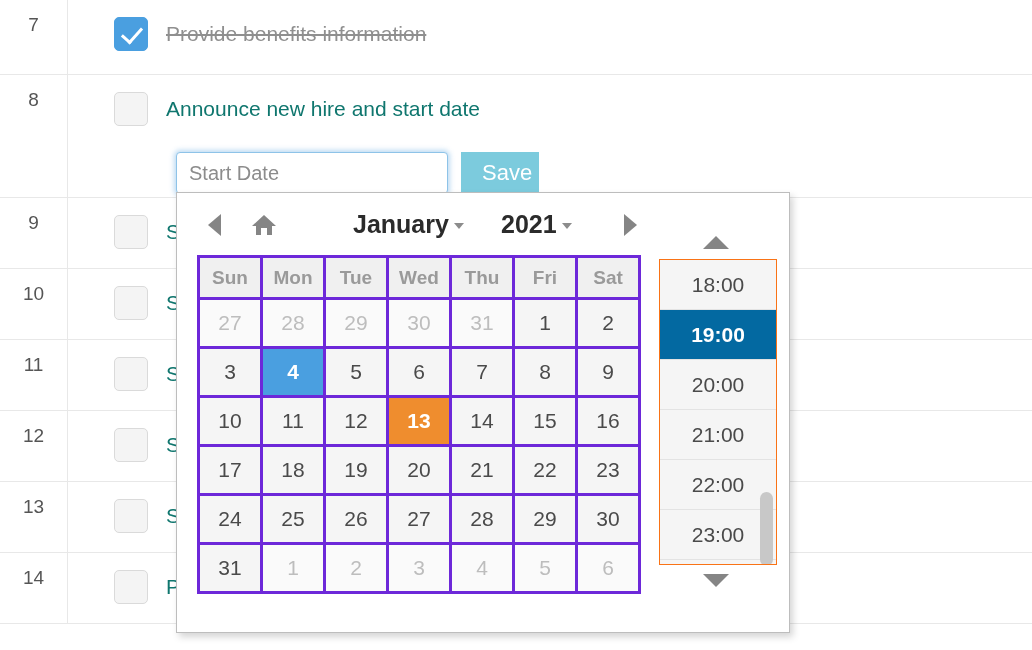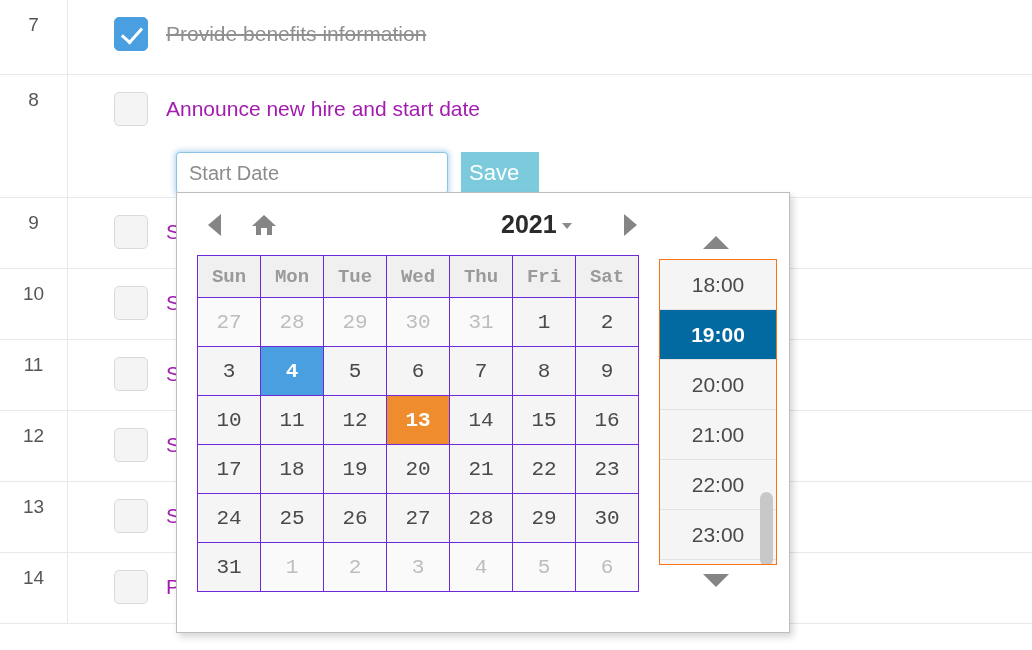--- a/index.html
+++ b/index.html
@@ -39,42 +39,42 @@
     position: relative;
   }
   .cbox.checked::after {
     content: "";
     position: absolute; left: 11px; top: 5px;
     width: 9px; height: 17px;
     border: solid #fff; border-width: 0 3px 3px 0;
     transform: rotate(42deg);
   }
   .tasktext {
-    margin-left: 18px; font-size: 21px; color: #a21caf;
+    margin-left: 18px; font-size: 21px; color: #0f766e;
     white-space: nowrap; line-height: 34px;
   }
   .tasktext.done { color: #8f8f8f; text-decoration: line-through; }
 
   
   .editor { position: absolute; left: 176px; top: 152px; display: flex; z-index: 5; gap: 7px; }
   .dateinput {
     width: 272px; height: 42px;
     border: 1px solid #8ec3e8; border-radius: 4px;
     box-shadow: 0 0 5px 2px rgba(110,175,228,0.45);
     background: #fff; font-size: 20px; color: #8c8c8c;
     padding: 0 12px; outline: none;
     font-family: "Liberation Sans", sans-serif;
   }
   .dateinput::placeholder { color: #8c8c8c; opacity: 1; }
   .savebtn {
     margin-left: 6px; width: 78px; height: 42px;
     background: #7ccbdd; border: none; color: #ffffff;
     font-size: 22px; cursor: pointer;
     font-family: "Liberation Sans", sans-serif;
-    text-align: left; padding-left: 8px;
+    text-align: left; padding-left: 21px;
   }
 
   
   .picker {
     position: absolute; left: 176px; top: 192px;
     width: 614px; height: 441px;
     background: #fff; border: 1px solid #bdbdbd;
     box-shadow: 3px 4px 7px rgba(0,0,0,0.17);
     z-index: 10;
   }
@@ -99,21 +99,21 @@
     border-style: solid; border-width: 6px 5px 0 5px;
     border-color: #8c8c8c transparent transparent transparent;
   }
 
   .cal {
     position: absolute; left: 20px; top: 62px;
     border-collapse: collapse; border: 1px solid #d8d8d8;
   }
   .cal th, .cal td {
     width: 63px; height: 49px; text-align: center;
-    border: 1px solid #6d28d9; font-size: 21px; font-family: Liberation Mono, monospace;
+    border: 3px solid #6d28d9; font-size: 21px;
   }
   .cal th { background: #f0f0f0; color: #9a9a9a; font-weight: bold; font-size: 19px; height: 42px; }
   .cal td { background: #f5f5f5; color: #4a4a4a; }
   .cal td.other { background: #fafafa; color: #bdbdbd; }
   .cal td.sel { background: #4a9fe0; color: #ffffff; font-weight: bold; }
   .cal td.today { background: #ef8d2e; color: #ffffff; font-weight: bold; }
 
   .timecol { position: absolute; left: 482px; top: 14px; width: 118px; height: 412px; }
   .t-up { position: absolute; top: 12px; left: 44px; }
   .t-dn { position: absolute; bottom: 14px; left: 44px; }
@@ -202,20 +202,23 @@
 
 <div class="picker">
   <div class="pk-head">
     <div class="nav-ico" style="left:22px;">
       <span class="tri-l"></span>
     </div>
     <div class="nav-ico" style="left:72px;">
       <svg width="26" height="24" viewBox="0 0 26 24">
         <path d="M13 2 L25 13 L21 13 L21 22 L16 22 L16 15 L10 15 L10 22 L5 22 L5 13 L1 13 Z" fill="#858585"></path>
       </svg>
+    </div>
+    <div class="mylabel" style="left:176px;">
+      <span>January</span><span class="caret"></span>
     </div>
     <div class="mylabel" style="left:324px;">
       <span>2021</span><span class="caret"></span>
     </div>
     <div class="nav-ico" style="left:438px;">
       <span class="tri-r"></span>
     </div>
   </div>
 
   <table class="cal">

